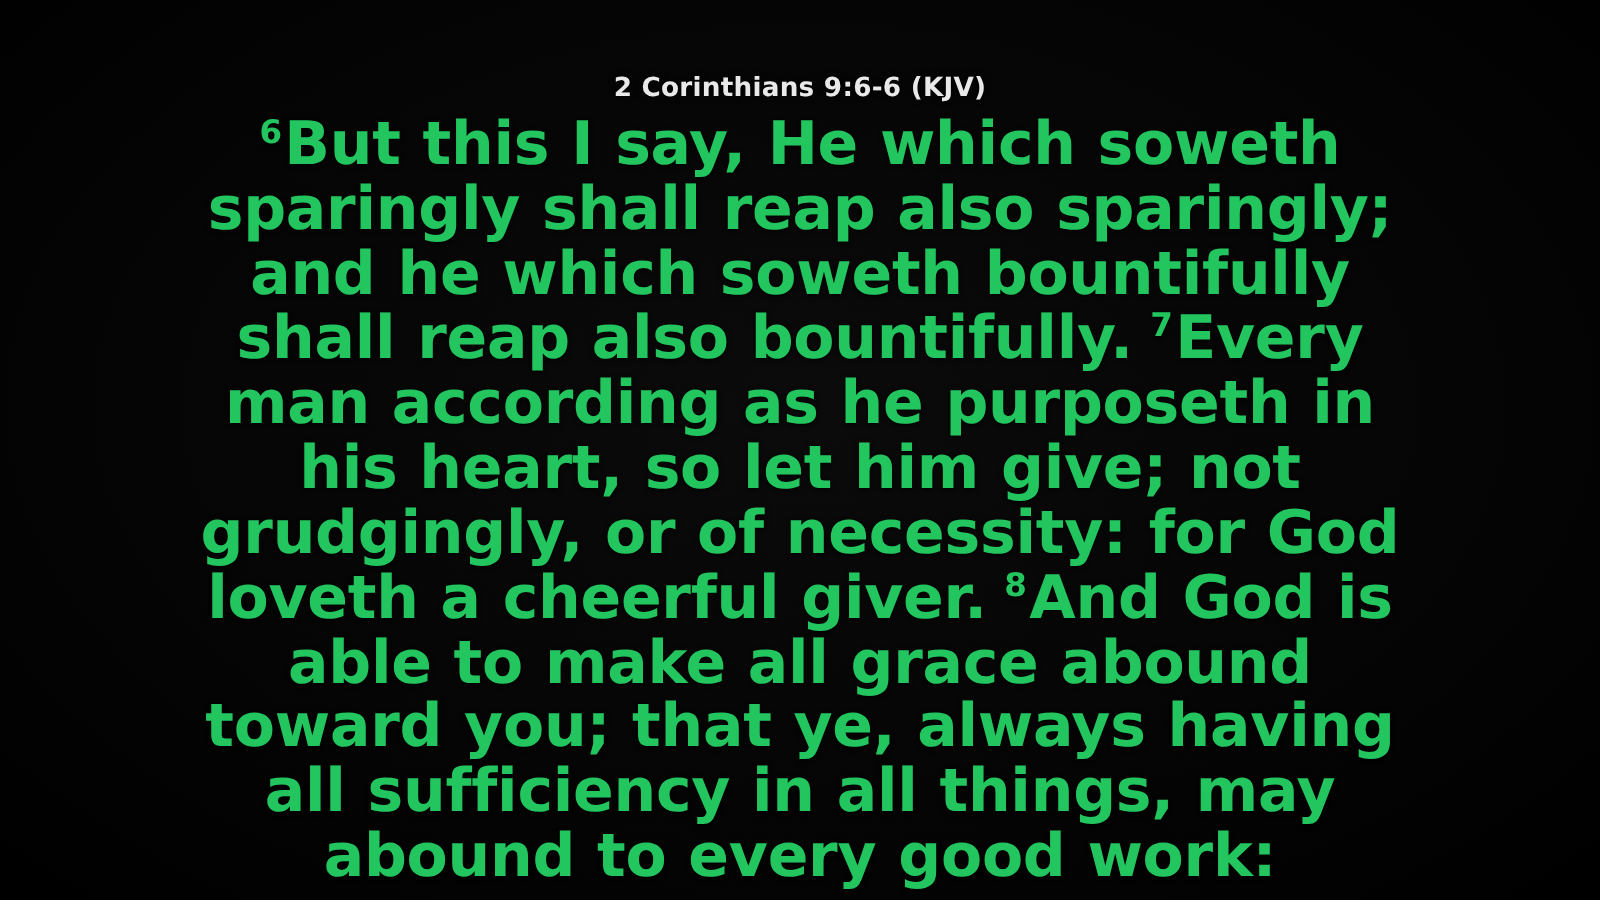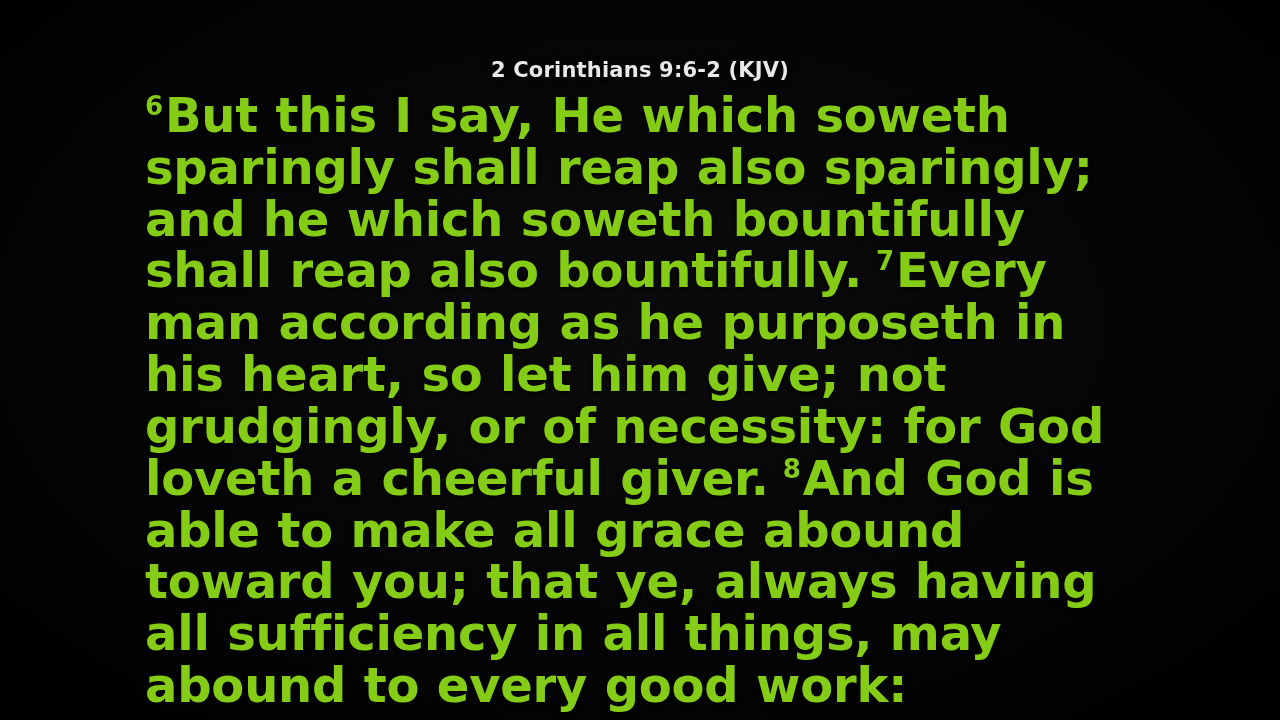--- a/index.html
+++ b/index.html
@@ -38,22 +38,22 @@
     font-weight: bold;
     color: #e9e9e9;
     letter-spacing: 0.2px;
     text-shadow: 0 0 6px rgba(0,0,0,0.9);
   }
   .verse-body {
     position: relative;
     z-index: 2;
     width: 990px;
     margin-top: 8px;
-    text-align: left;
-    color: #84cc16;
+    text-align: center;
+    color: #22c55e;
     font-size: 48px;
     font-weight: bold;
     line-height: 1.08;
     letter-spacing: -0.2px;
     text-shadow: 0 1px 4px rgba(0,0,0,0.95);
     word-spacing: 1px;
   }
   .vnum {
     font-size: 26px;
     font-weight: bold;
@@ -64,19 +64,19 @@
   .gap {
     display: inline-block;
     width: 14px;
   }
 </style>
 </head>
 <body>
 
 <div class="slide">
 
-  <div class="reference">2 Corinthians 9:6-2 (KJV)</div>
+  <div class="reference">2 Corinthians 9:6-6 (KJV)</div>
 
   <div class="verse-body">
     <span class="vnum">6</span><span>But this I say, He which soweth sparingly shall reap also sparingly; and he which soweth bountifully shall reap also bountifully.</span><span class="gap"></span><span class="vnum">7</span><span>Every man according as he purposeth in his heart, so let him give; not grudgingly, or of necessity: for God loveth a cheerful giver.</span><span class="gap"></span><span class="vnum">8</span><span>And God is able to make all grace abound toward you; that ye, always having all sufficiency in all things, may abound to every good work:</span>
   </div>
 
 </div>
 
 </body></html>

